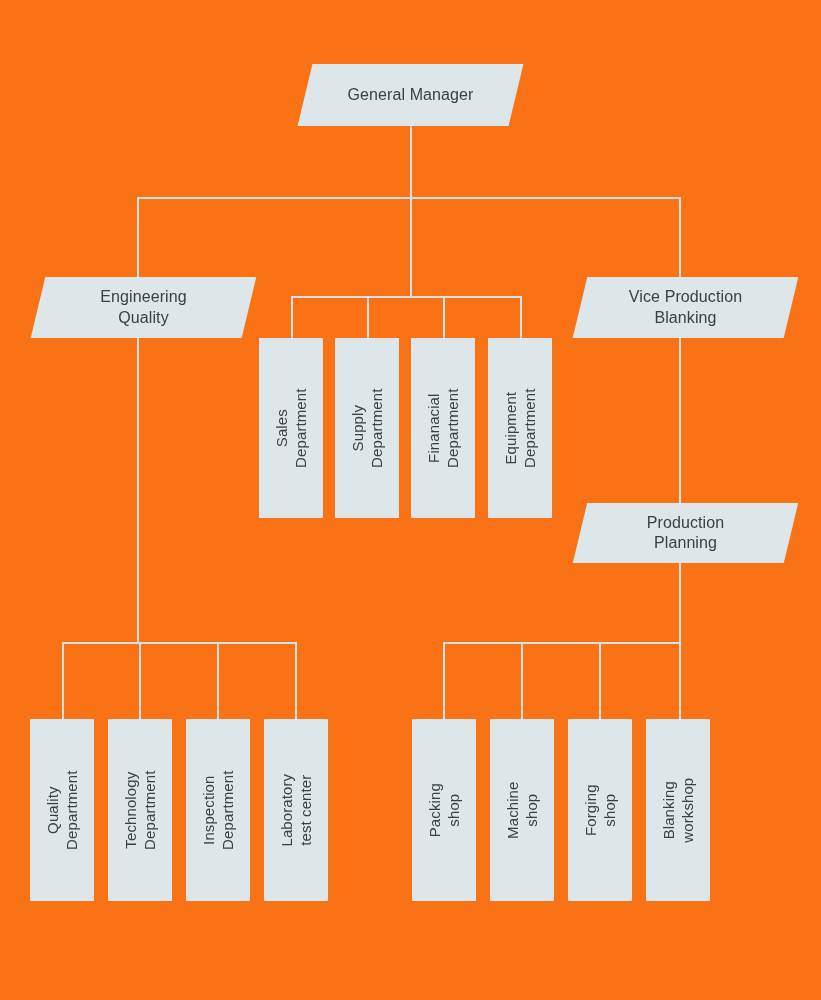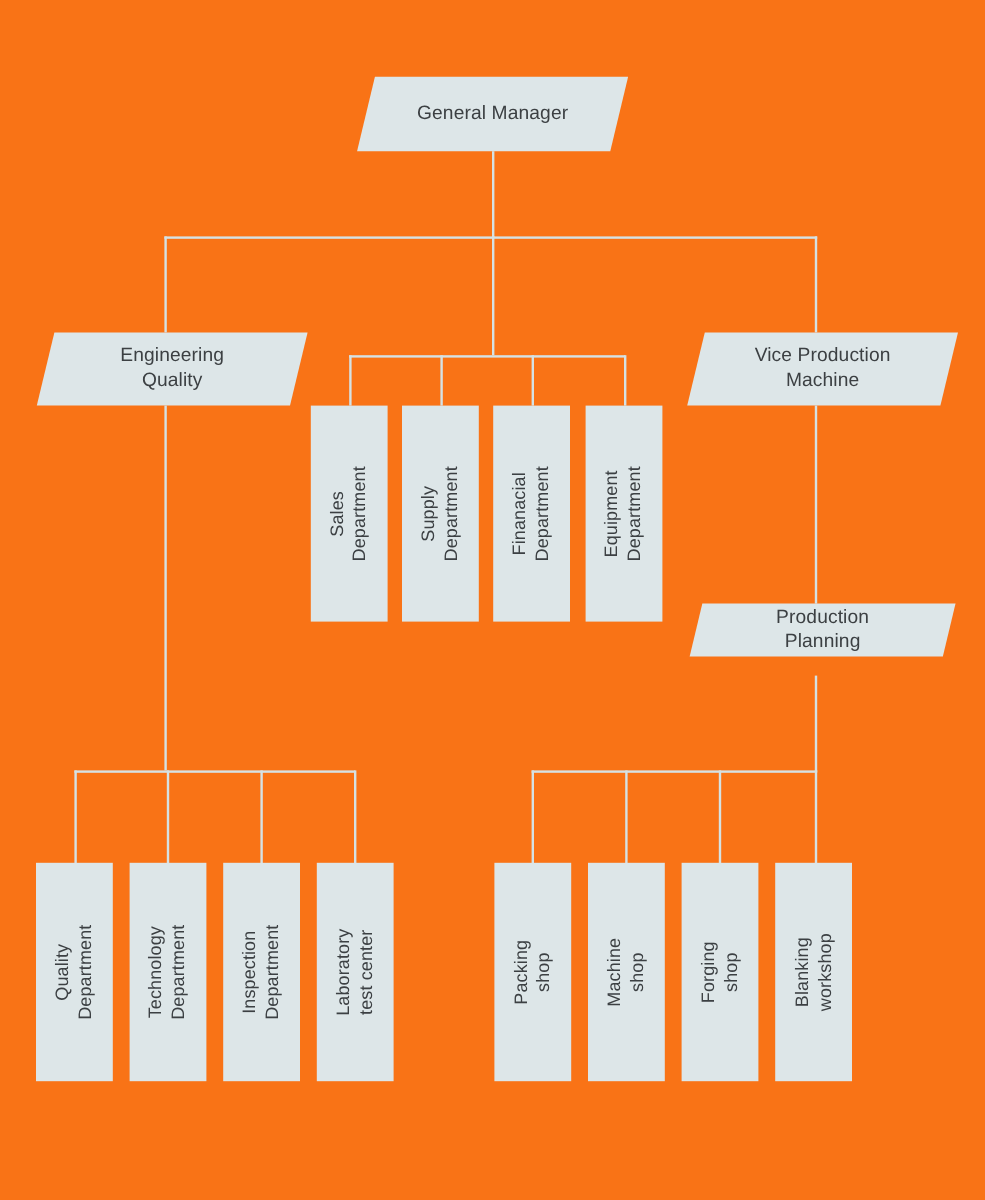--- a/index.html
+++ b/index.html
@@ -121,24 +121,24 @@
 
   <div class="para-node" style="left:38px; top:277px; width:211px; height:61px;">
     <div class="para-bg"></div>
     <div class="para-label">Engineering
 Quality</div>
   </div>
 
   <div class="para-node" style="left:580px; top:277px; width:211px; height:61px;">
     <div class="para-bg"></div>
     <div class="para-label">Vice Production
-Machine</div>
+Blanking</div>
   </div>
 
-  <div class="para-node" style="left:580px; top:503px; width:211px; height:44px;">
+  <div class="para-node" style="left:580px; top:503px; width:211px; height:60px;">
     <div class="para-bg"></div>
     <div class="para-label">Production
 Planning</div>
   </div>
 
   <div class="rect-node" style="left:259px; top:338px; width:64px; height:180px;">
     <div class="rect-label" style="width:180px;">Sales
 Department</div>
   </div>
   <div class="rect-node" style="left:335px; top:338px; width:64px; height:180px;">

